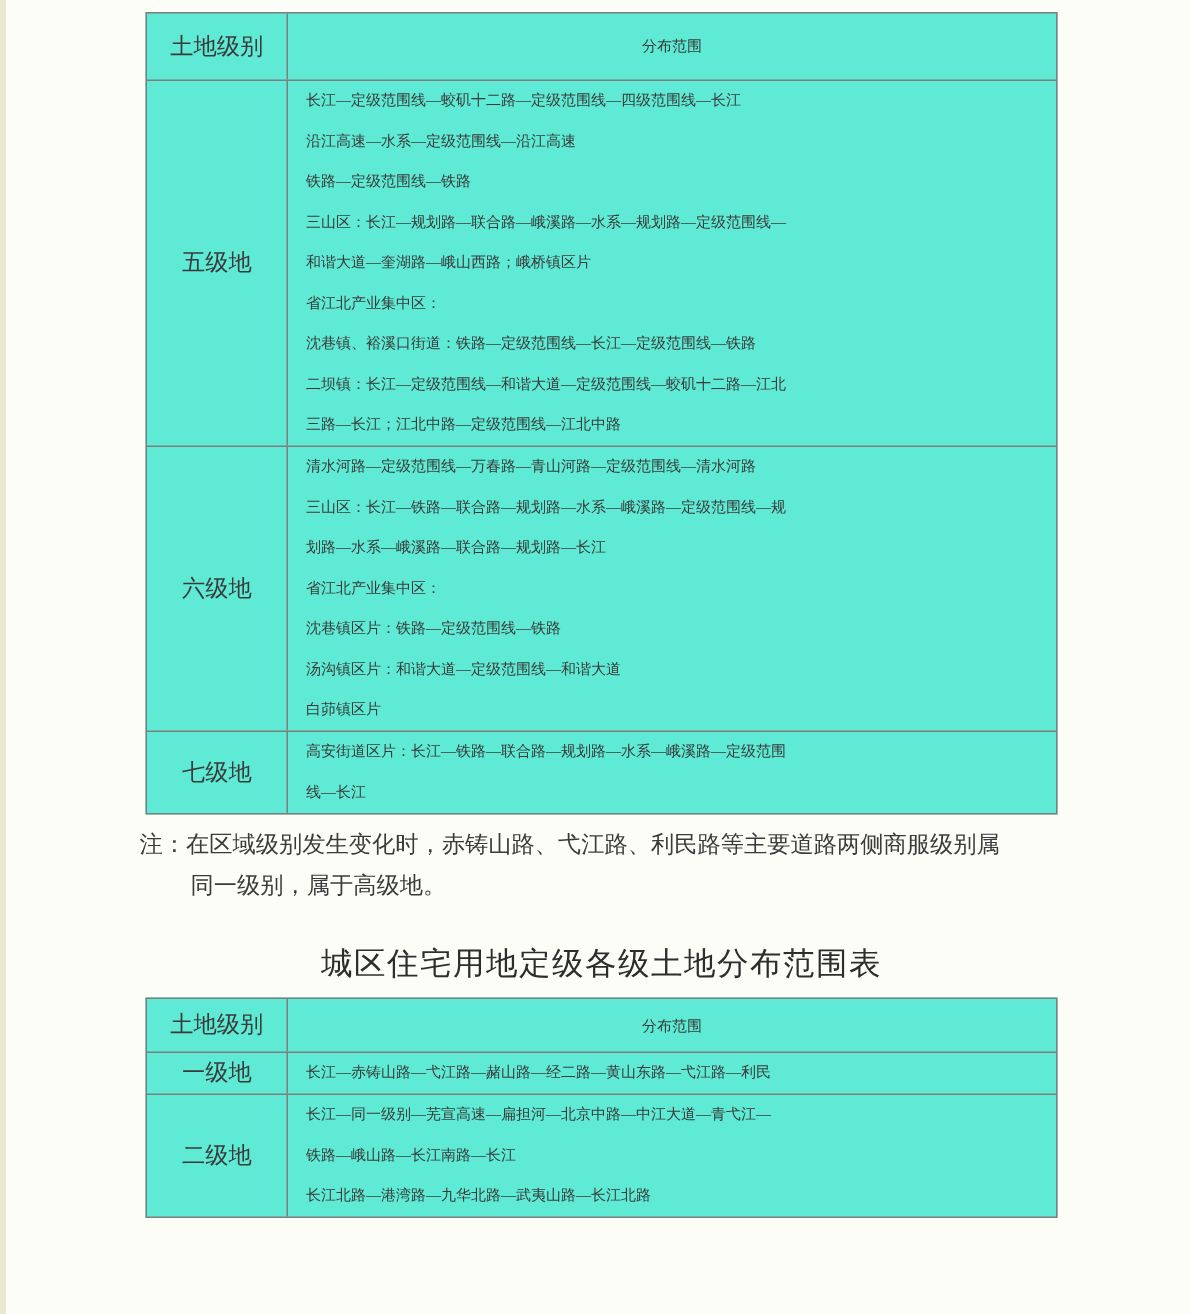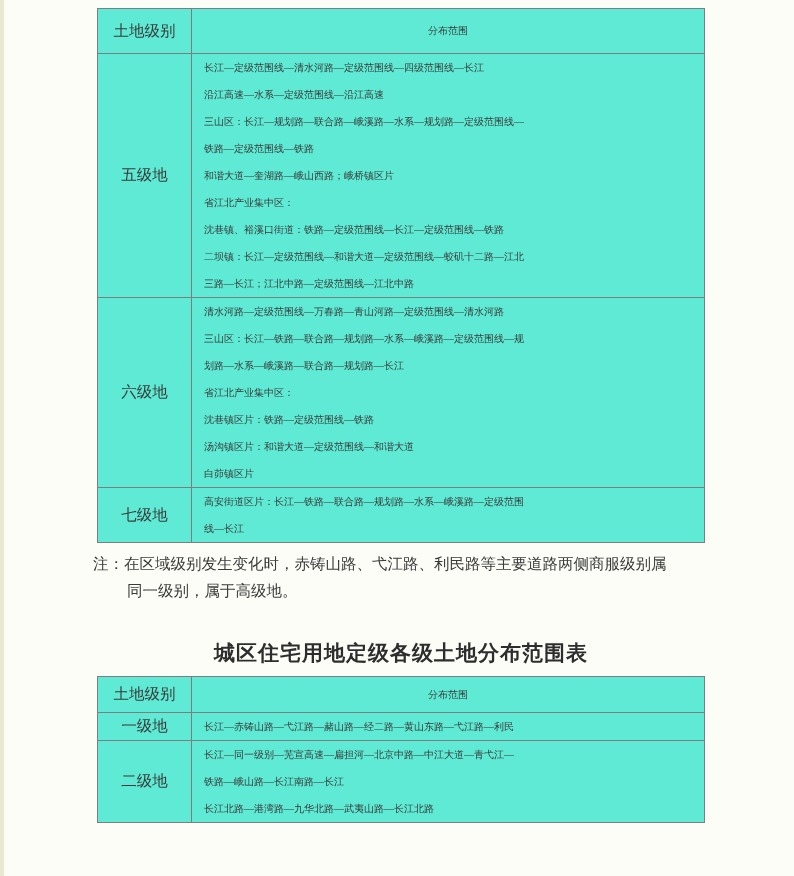--- a/index.html
+++ b/index.html
@@ -46,24 +46,24 @@
     display: flex; align-items: center; justify-content: center;
     padding: 0;
   }
   .note {
     margin: 7px 0 0 -4px;
     width: 672px;
     font-size: 15.5px;
   }
   .note .cont { padding-left: 34px; }
   .section-title {
-    margin-top: 34px;
+    margin-top: 23px;
     text-align: center;
     font-size: 21px;
-    font-weight: bold;
+    font-weight: normal;
     letter-spacing: 1px;
     line-height: 30px;
     color: #2d2d2d;
   }
   .tbl2 { margin-top: 8px; }
   .tbl2 .header { height: 36px; }
 </style>
 </head>
 <body>
 
@@ -73,24 +73,24 @@
 
   <div class="tbl">
     <div class="row header">
       <div class="grade-col">土地级别</div>
       <div class="range-col">分布范围</div>
     </div>
 
     <div class="row">
       <div class="grade-col">五级地</div>
       <div class="range-col">
-        <div class="line">长江—定级范围线—清水河路—定级范围线—四级范围线—长江</div>
+        <div class="line">长江—定级范围线—蛟矶十二路—定级范围线—四级范围线—长江</div>
         <div class="line">沿江高速—水系—定级范围线—沿江高速</div>
+        <div class="line">铁路—定级范围线—铁路</div>
         <div class="line">三山区：长江—规划路—联合路—峨溪路—水系—规划路—定级范围线—</div>
-        <div class="line">铁路—定级范围线—铁路</div>
         <div class="line">和谐大道—奎湖路—峨山西路；峨桥镇区片</div>
         <div class="line">省江北产业集中区：</div>
         <div class="line">沈巷镇、裕溪口街道：铁路—定级范围线—长江—定级范围线—铁路</div>
         <div class="line">二坝镇：长江—定级范围线—和谐大道—定级范围线—蛟矶十二路—江北</div>
         <div class="line">三路—长江；江北中路—定级范围线—江北中路</div>
       </div>
     </div>
 
     <div class="row">
       <div class="grade-col">六级地</div>

